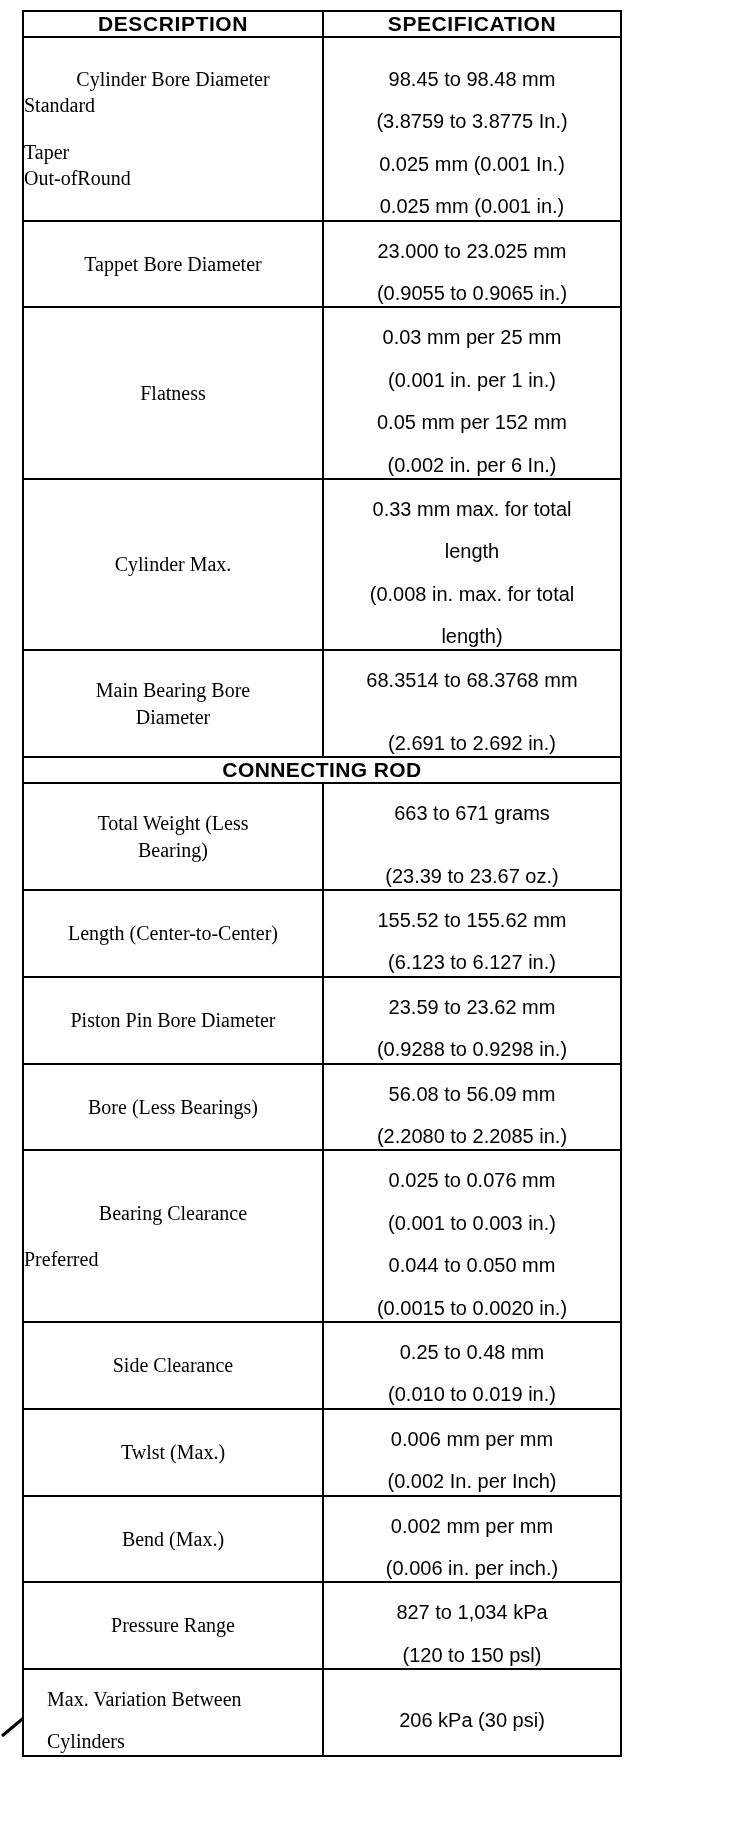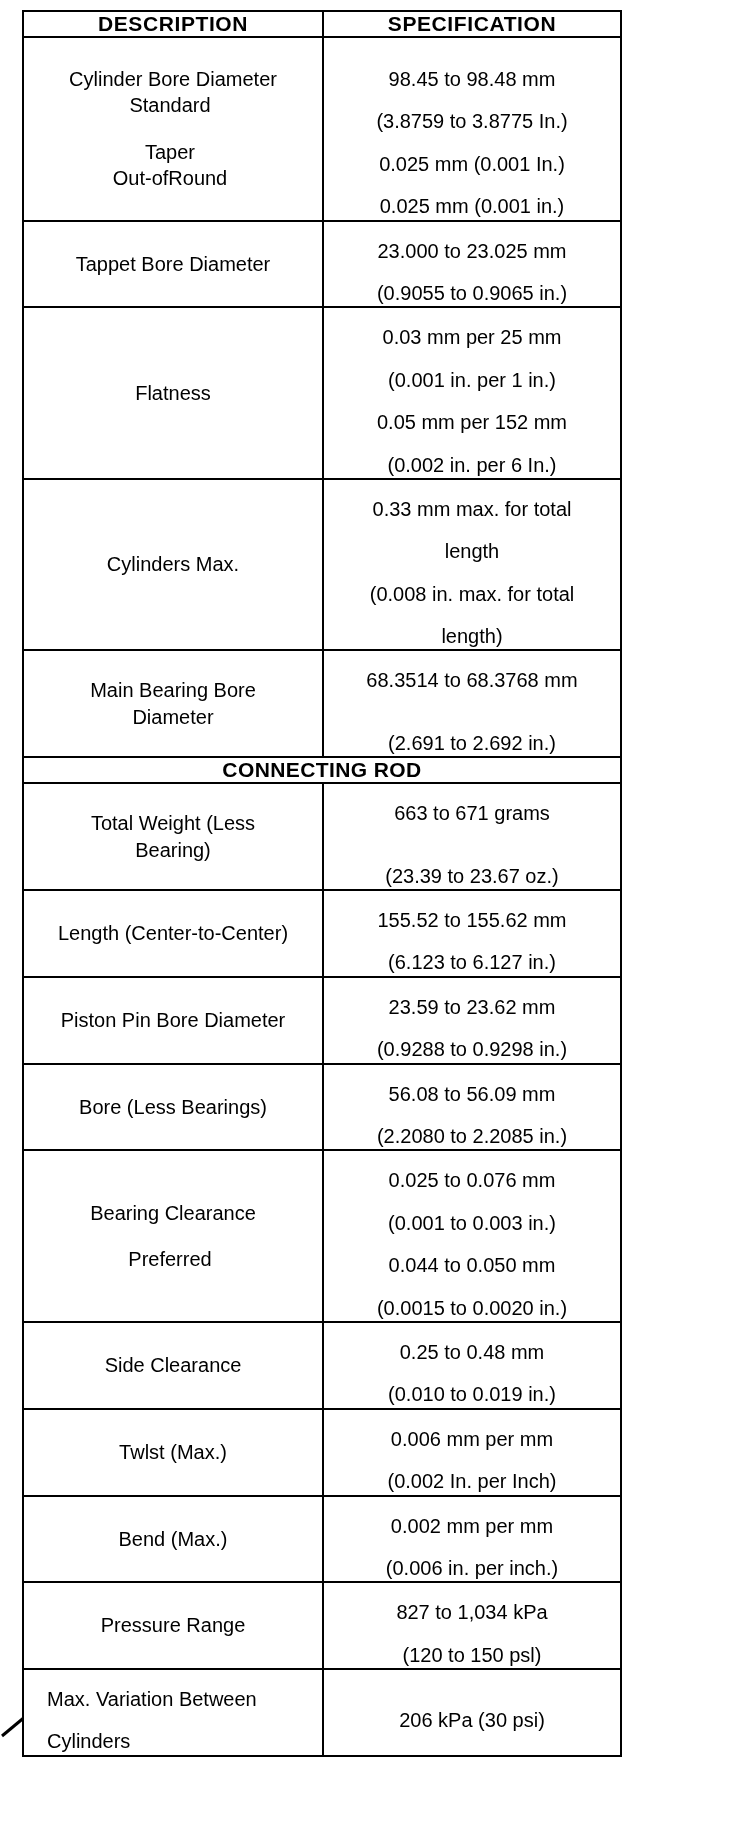--- a/index.html
+++ b/index.html
@@ -53,38 +53,39 @@
     font-size: 21px;
     letter-spacing: 0.4px;
     padding: 9px 4px 10px 4px;
     margin-left: 25px;
   }
   .desc-cell {
     text-align: center;
     font-size: 20px;
     padding: 8px 10px 9px 10px;
     line-height: 1.32;
+    font-family: Liberation Serif, serif;
   }
   .desc-cell.left {
     text-align: left;
     padding-left: 23px;
   }
   .spec-cell {
     text-align: center;
     font-size: 20px;
     padding: 8px 8px 9px 8px;
     line-height: 1.32;
   }
   .lbl-block {
     display: block;
     margin-top: 16px;
   }
   .lbl-right {
     display: block;
-    text-align: center;
+    text-align: left;
     padding-right: 6px;
   }
   .lbl-center {
     display: block;
     text-align: center;
   }
   .gap {
     display: block;
     height: 20px;
   }
@@ -156,21 +157,21 @@
         <td class="spec-cell">
           <span class="lbl-block">0.03 mm per 25 mm</span>
           <span class="lbl-block">(0.001 in. per 1 in.)</span>
           <span class="lbl-block">0.05 mm per 152 mm</span>
           <span class="lbl-block">(0.002 in. per 6 In.)</span>
         </td>
       </tr>
 
       <tr>
         <td class="desc-cell">
-          <span class="lbl-center">Cylinders Max.</span>
+          <span class="lbl-center">Cylinder Max.</span>
         </td>
         <td class="spec-cell">
           <span class="lbl-block">0.33 mm max. for total</span>
           <span class="lbl-block">length</span>
           <span class="lbl-block">(0.008 in. max. for total</span>
           <span class="lbl-block">length)</span>
         </td>
       </tr>
 
       <tr>

